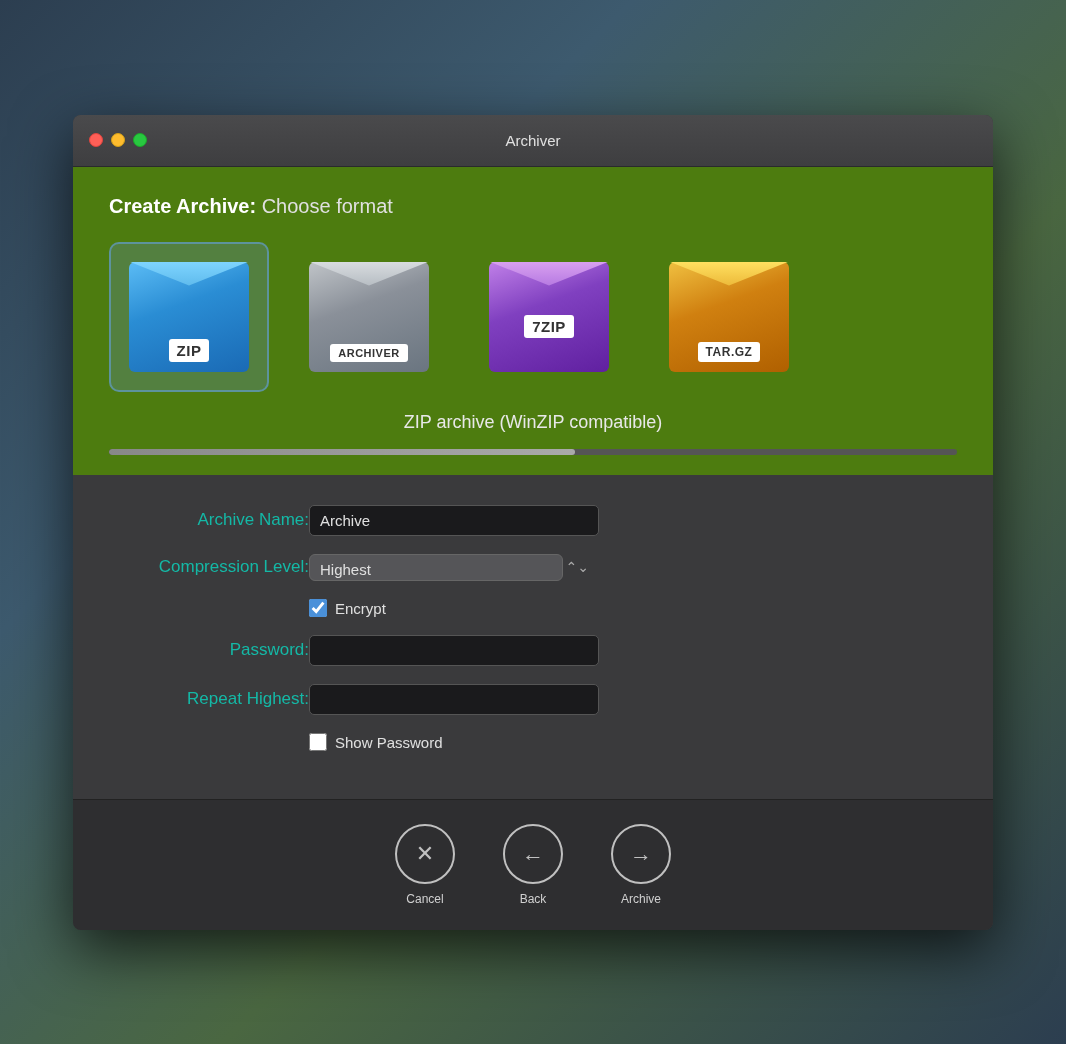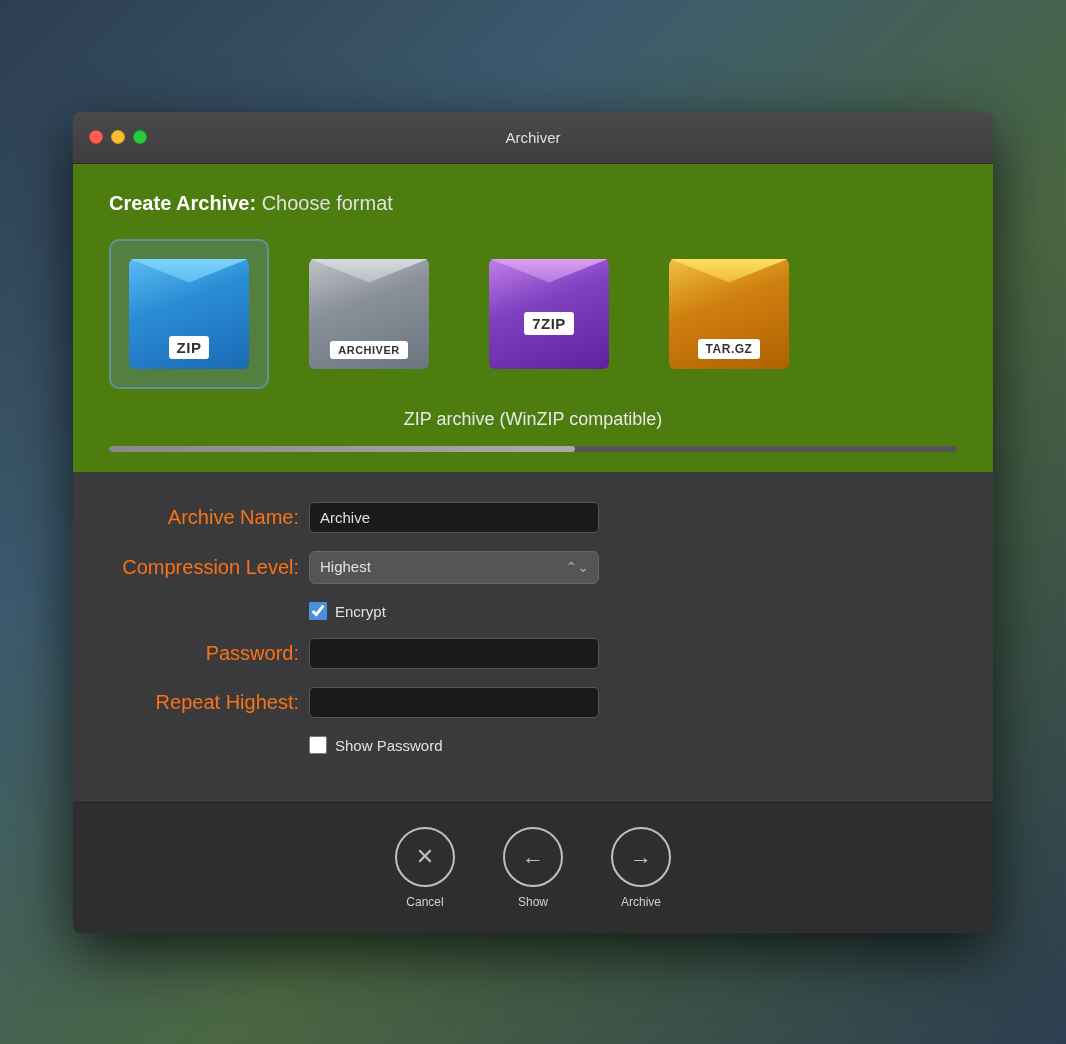--- a/index.html
+++ b/index.html
@@ -177,46 +177,46 @@
       padding: 30px 36px;
     }
 
     .form-row {
       display: flex;
       align-items: center;
       margin-bottom: 18px;
     }
 
     .form-label {
-      color: #f97316;
-      font-size: 20px;
+      color: #14b8a6;
+      font-size: 17px;
       text-align: right;
       min-width: 200px;
-      padding-right: 10px;
+      padding-right: 0;
     }
 
     .form-input {
       background: #1a1a1c;
       border: 1px solid #555;
       border-radius: 5px;
       color: #e0e0e0;
       font-size: 15px;
       padding: 6px 10px;
       width: 290px;
       outline: none;
     }
 
     .compression-select {
       background: #555558;
       border: 1px solid #666;
       border-radius: 6px;
       color: #e0e0e0;
       font-size: 15px;
-      padding: 6px 30px 8px 10px;
-      width: 290px;
+      padding: 6px 30px 2px 10px;
+      width: 254px;
       outline: none;
       appearance: none;
       -webkit-appearance: none;
       cursor: pointer;
       position: relative;
     }
 
     .select-wrapper {
       position: relative;
       width: 290px;
@@ -395,21 +395,21 @@
 
   <div class="footer">
 
     <button class="footer-btn">
       <div class="footer-btn-circle">✕</div>
       <span class="footer-btn-label">Cancel</span>
     </button>
 
     <button class="footer-btn">
       <div class="footer-btn-circle">←</div>
-      <span class="footer-btn-label">Show</span>
+      <span class="footer-btn-label">Back</span>
     </button>
 
     <button class="footer-btn">
       <div class="footer-btn-circle">→</div>
       <span class="footer-btn-label">Archive</span>
     </button>
 
   </div>
 
 </div>

